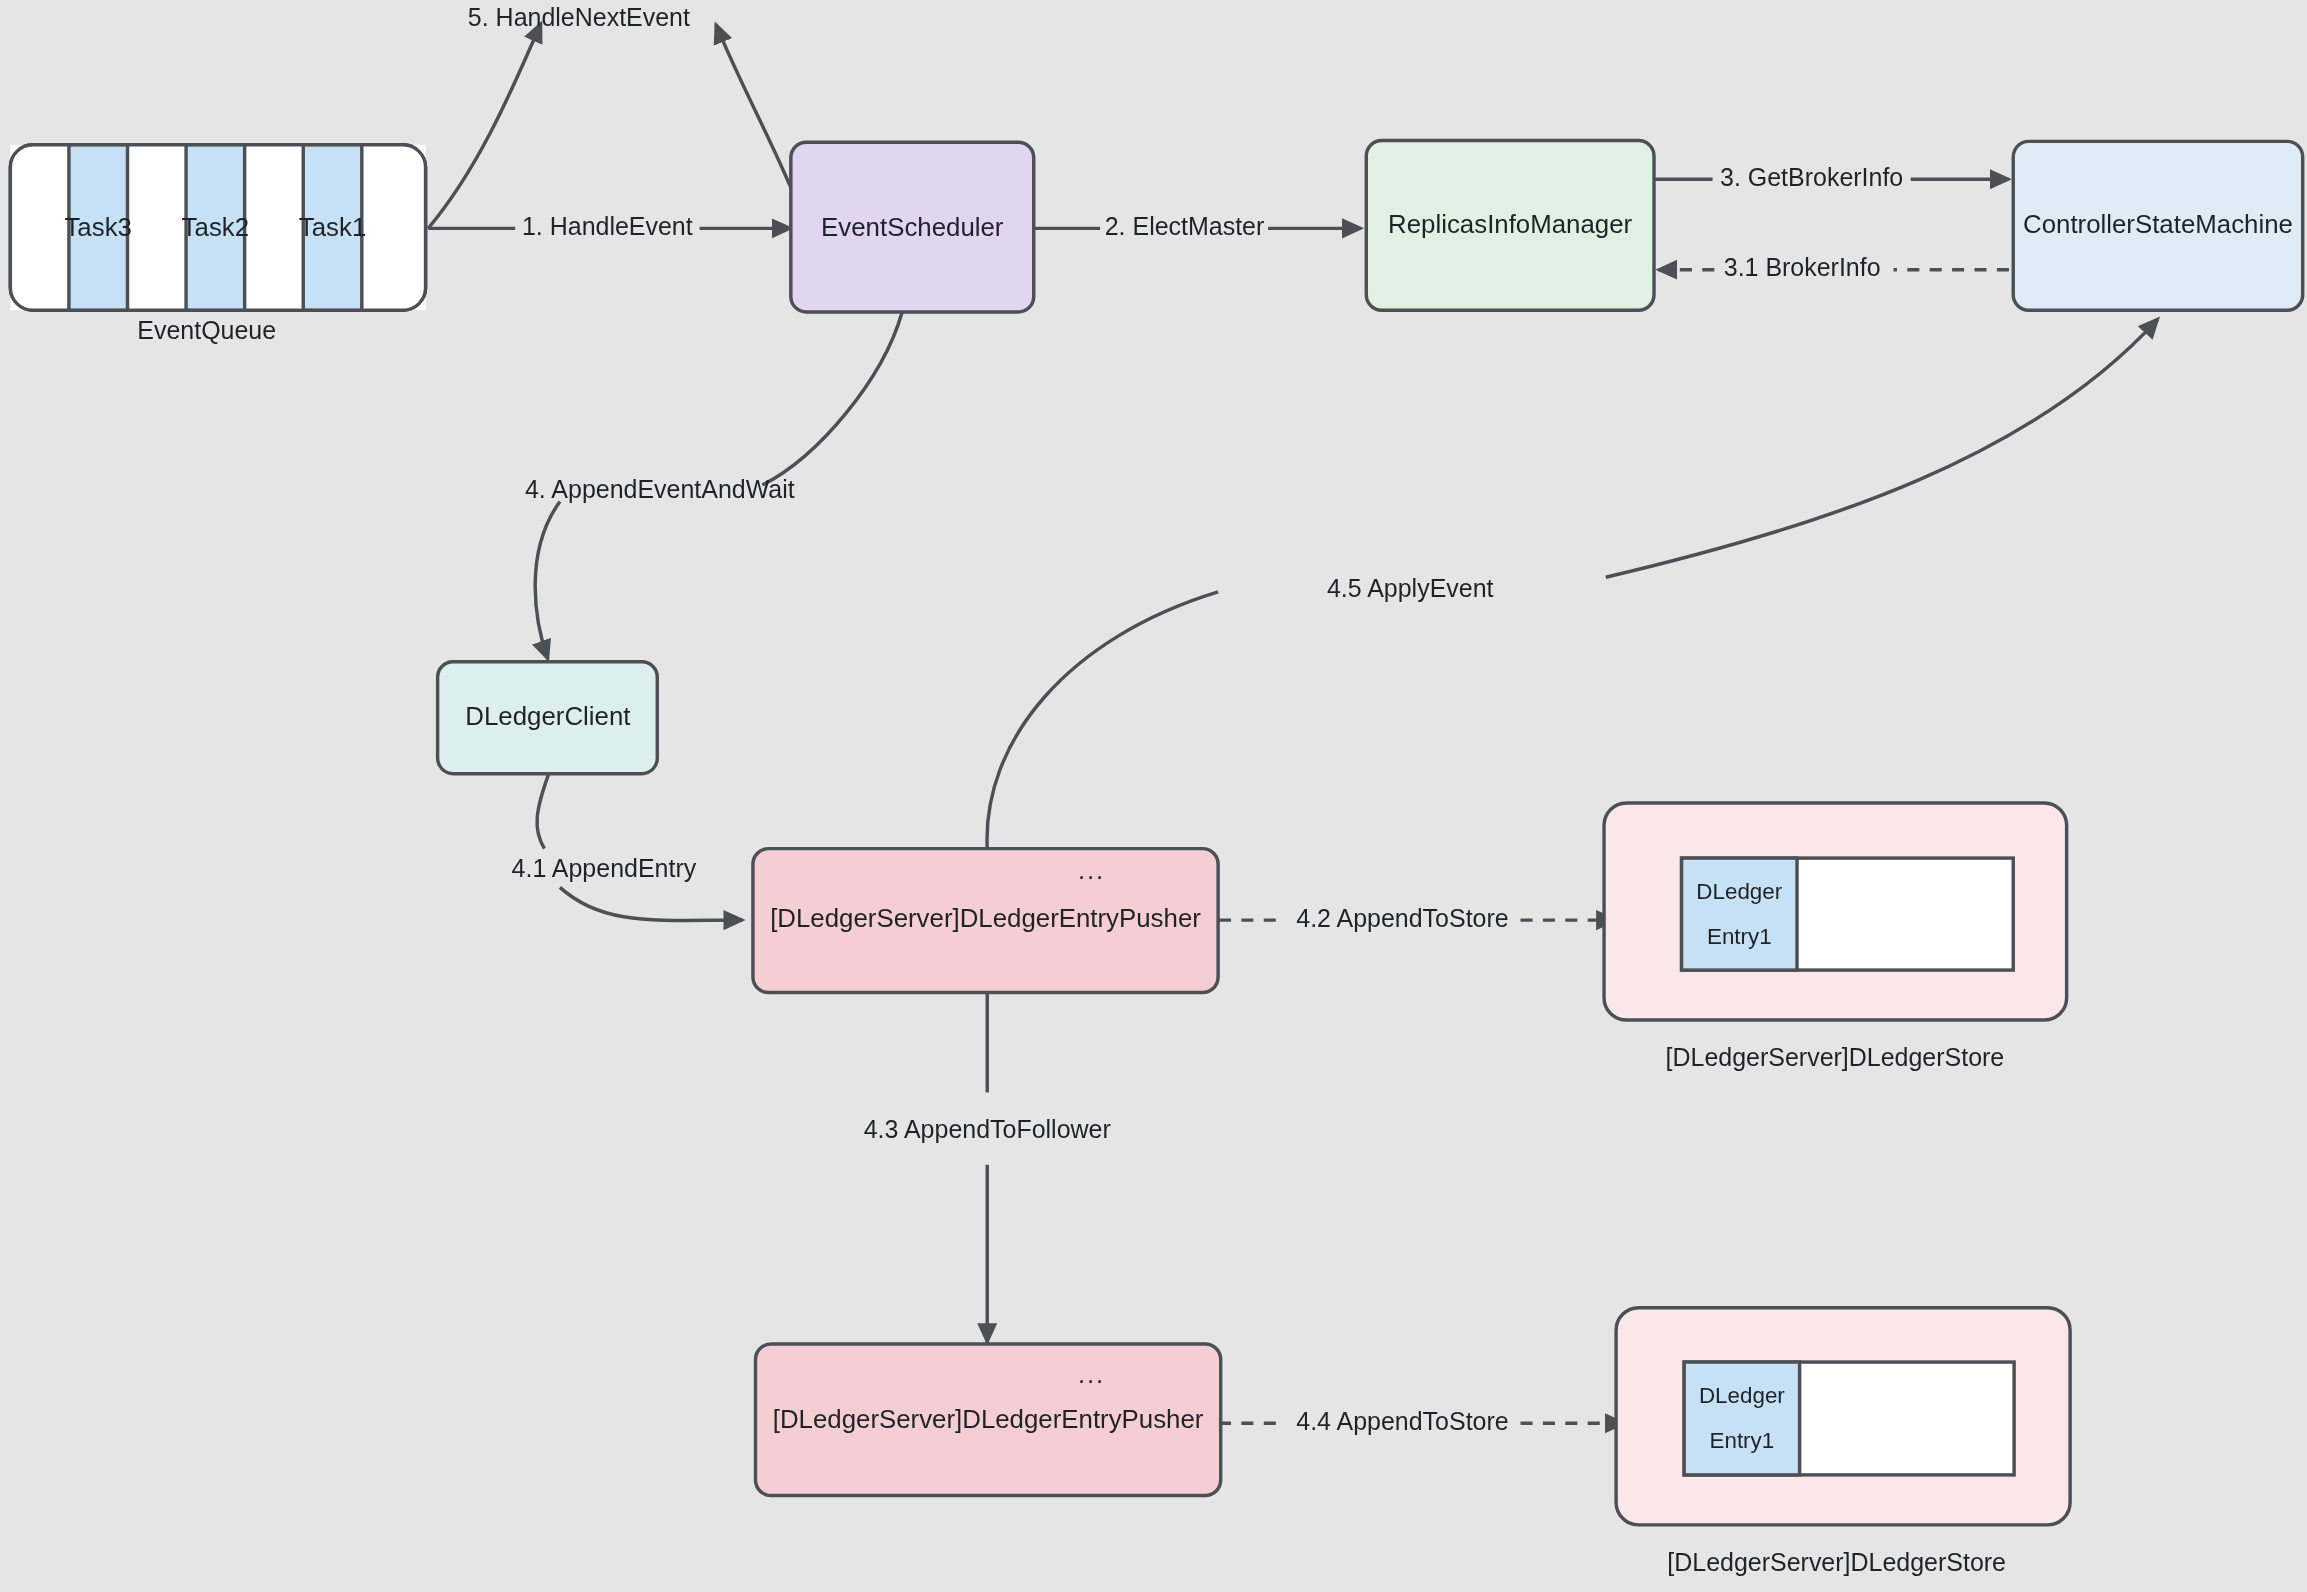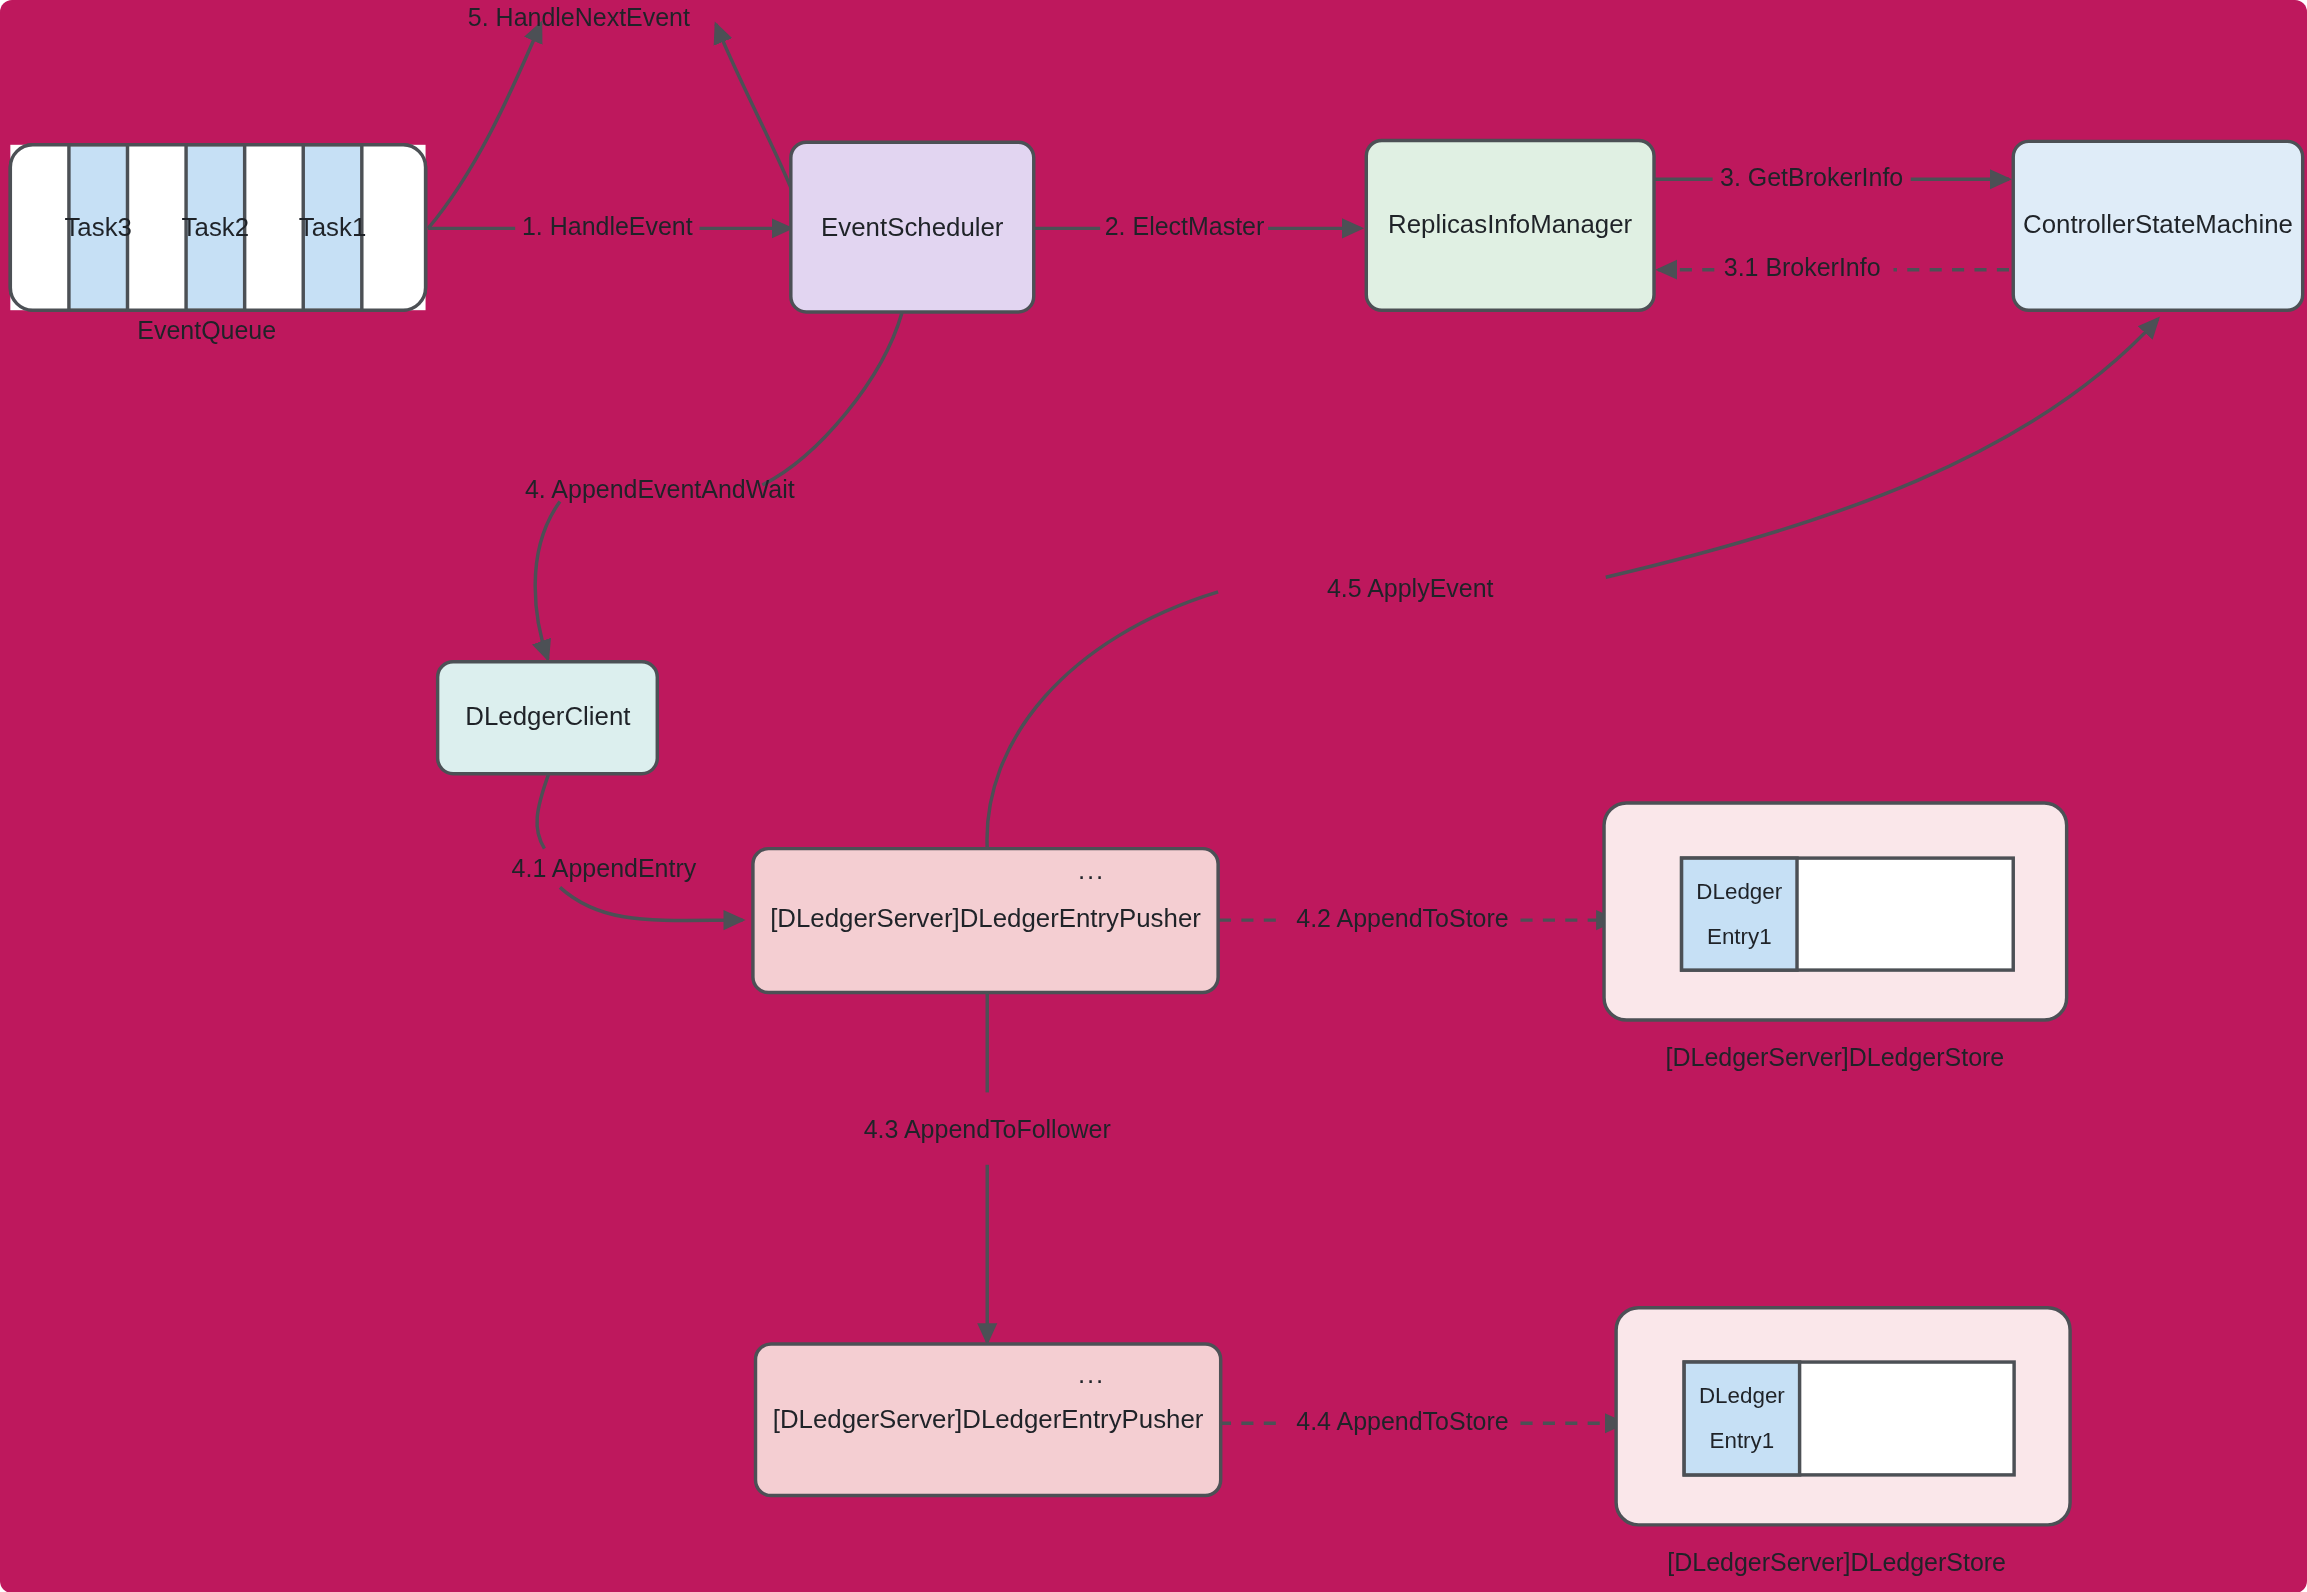--- a/index.html
+++ b/index.html
@@ -4,23 +4,22 @@
 <style>
   html, body {
     margin: 0;
     padding: 0;
     background: #ffffff;
   }
   #canvas-wrap {
     position: relative;
     width: 2307px;
     height: 1593px;
-    background: #be185d;
-    font-family: "Liberation Sans", sans-serif;
-    border-radius: 12px;
+    background: #e5e5e5;
+    font-family: "Liberation Sans", sans-serif;
   }
   svg#diagram {
     position: absolute;
     top: 0; left: 0;
     width: 2307px;
     height: 1593px;
     display: block;
   }
   .node-rect {
     stroke: #4c5055;

